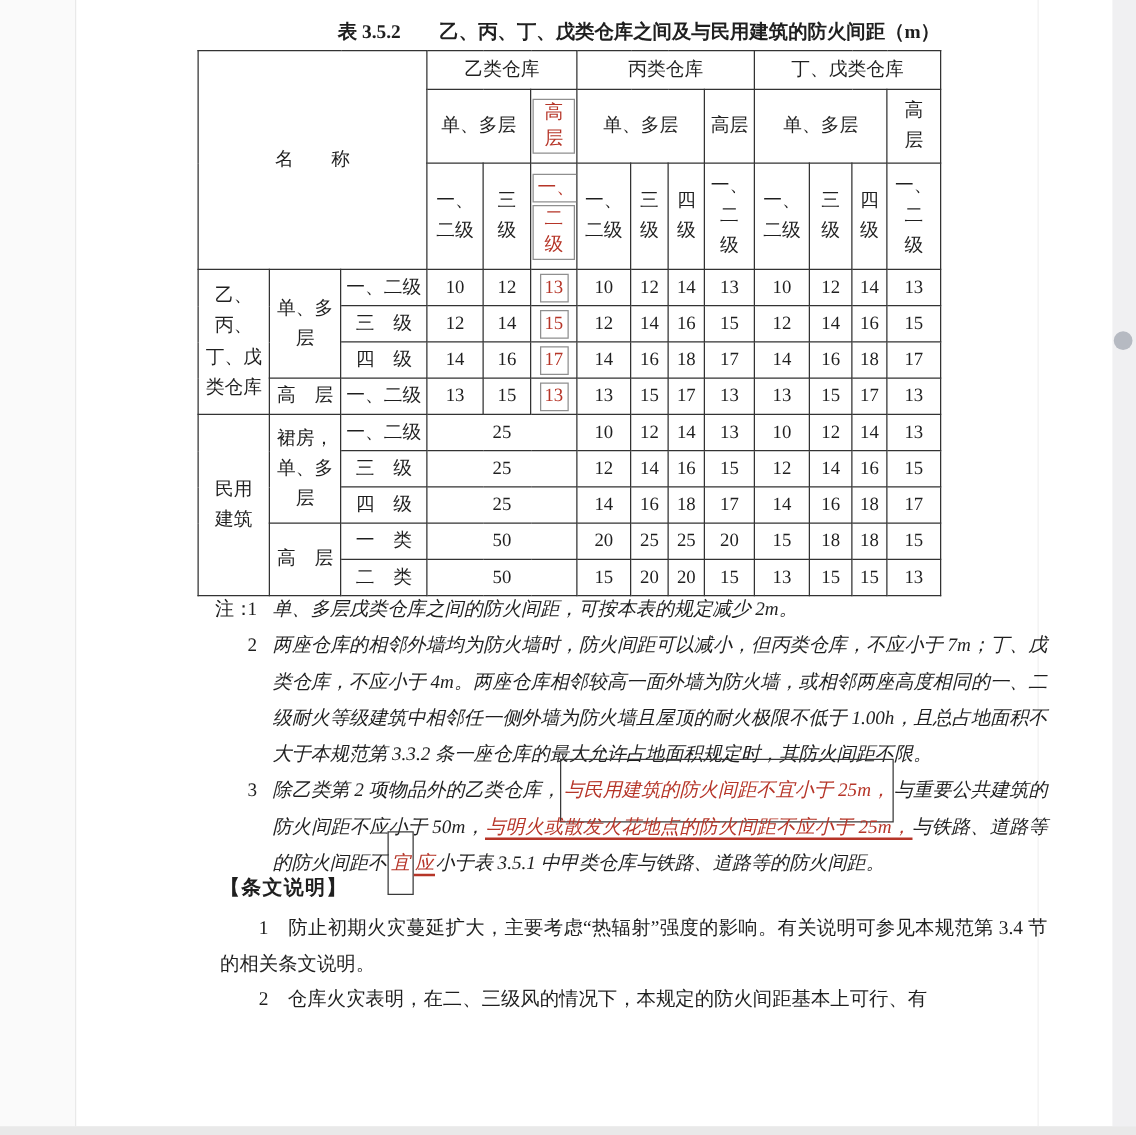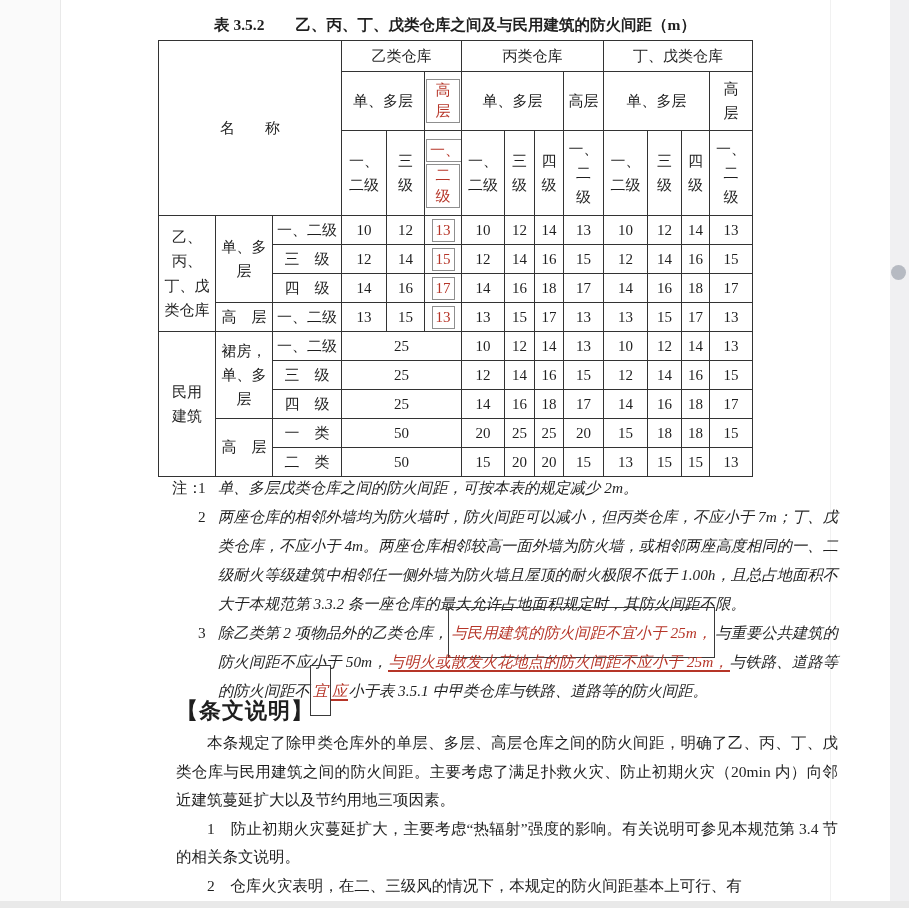--- a/index.html
+++ b/index.html
@@ -13,21 +13,21 @@
     position:absolute; left:60px; top:0; width:830px; height:901px;
     background:#fff; border-left:1px solid #e9e9e9; box-sizing:border-box;
   }
   .page-inner-line { position:absolute; left:830px; top:0; width:1px; height:901px; background:#f1f1f1; }
   .gutter { position:absolute; left:890px; top:0; width:19px; height:901px; background:#f0f0f2; }
   .scroll-dot { position:absolute; left:891px; top:265px; width:15px; height:15px; border-radius:50%; background:#b6bac2; }
   .bottom-strip { position:absolute; left:0; top:901px; width:909px; height:7px; background:#e9e9e9; }
 
   .tbl-title {
     position:absolute; left:158px; top:15px; width:594px;
-    text-align:center; font-weight:bold; font-size:15.5px; white-space:nowrap;
+    text-align:right; font-weight:bold; font-size:15.5px; white-space:nowrap;
   }
   table.fire {
     position:absolute; left:158px; top:40px; width:594px;
     border-collapse:collapse; table-layout:fixed;
   }
   table.fire td {
     border:1px solid var(--line); text-align:center; vertical-align:middle;
     font-size:15px; line-height:1.62; white-space:pre-line; padding:0 1px;
     overflow:hidden;
   }
@@ -43,21 +43,21 @@
 
   .notes { position:absolute; left:172px; top:473px; width:666px; font-size:15.3px; line-height:29px; }
   .note-row { display:flex; align-items:flex-start; }
   .note-label { width:26px; flex:none; }
   .note-num { width:20px; flex:none; }
   .note-text { flex:1; text-align:justify;font-style:italic; }
   .seg-rb { color:var(--red); border:1px solid #3a3a3a; padding:16px 2px; }
   .seg-ru { color:var(--red); border-bottom:2px solid var(--red); padding:0 1px; }
 
   .commentary { position:absolute; left:176px; top:699px; width:662px; font-size:15.5px; line-height:28.5px; }
-  .cm-heading { font-weight:bold; font-size:22px; line-height:24px; margin:0 0 6px 0; letter-spacing:1px; }
+  .cm-heading { font-weight:bold; font-size:16px; line-height:24px; margin:0 0 6px 0; letter-spacing:1px; }
   .cm-para { margin:0; text-indent:2em; text-align:justify; }
 </style>
 </head>
 <body>
 
 <div class="page"></div>
 <div class="page-inner-line"></div>
 <div class="gutter"></div>
 <div class="scroll-dot"></div>
 <div class="bottom-strip"></div>
@@ -266,17 +266,16 @@
     <div class="note-row">
       <span class="note-label"></span>
       <span class="note-num">3</span>
       <span class="note-text"><span>除乙类第 2 项物品外的乙类仓库，</span><span class="seg-rb">与民用建筑的防火间距不宜小于 25m，</span><span>与重要公共建筑的防火间距不应小于 50m，</span><span class="seg-ru">与明火或散发火花地点的防火间距不应小于 25m，</span><span>与铁路、道路等的防火间距不</span><span class="seg-rb">宜</span><span class="seg-ru">应</span><span>小于表 3.5.1 中甲类仓库与铁路、道路等的防火间距。</span></span>
     </div>
   </div>
 
 <div class="commentary">
   <p class="cm-heading">【条文说明】</p>
   <div id="cm-paras">
-      <p class="cm-para">本条规定了除甲类仓库外的单层、多层、高层仓库之间的防火间距，明确了乙、丙、丁、戊类仓库与民用建筑之间的防火间距。主要考虑了满足扑救火灾、防止初期火灾（20min 内）向邻近建筑蔓延扩大以及节约用地三项因素。</p>
       <p class="cm-para">1　防止初期火灾蔓延扩大，主要考虑“热辐射”强度的影响。有关说明可参见本规范第 3.4 节的相关条文说明。</p>
       <p class="cm-para">2　仓库火灾表明，在二、三级风的情况下，本规定的防火间距基本上可行、有</p>
     </div>
 </div>
 
 </body></html>

